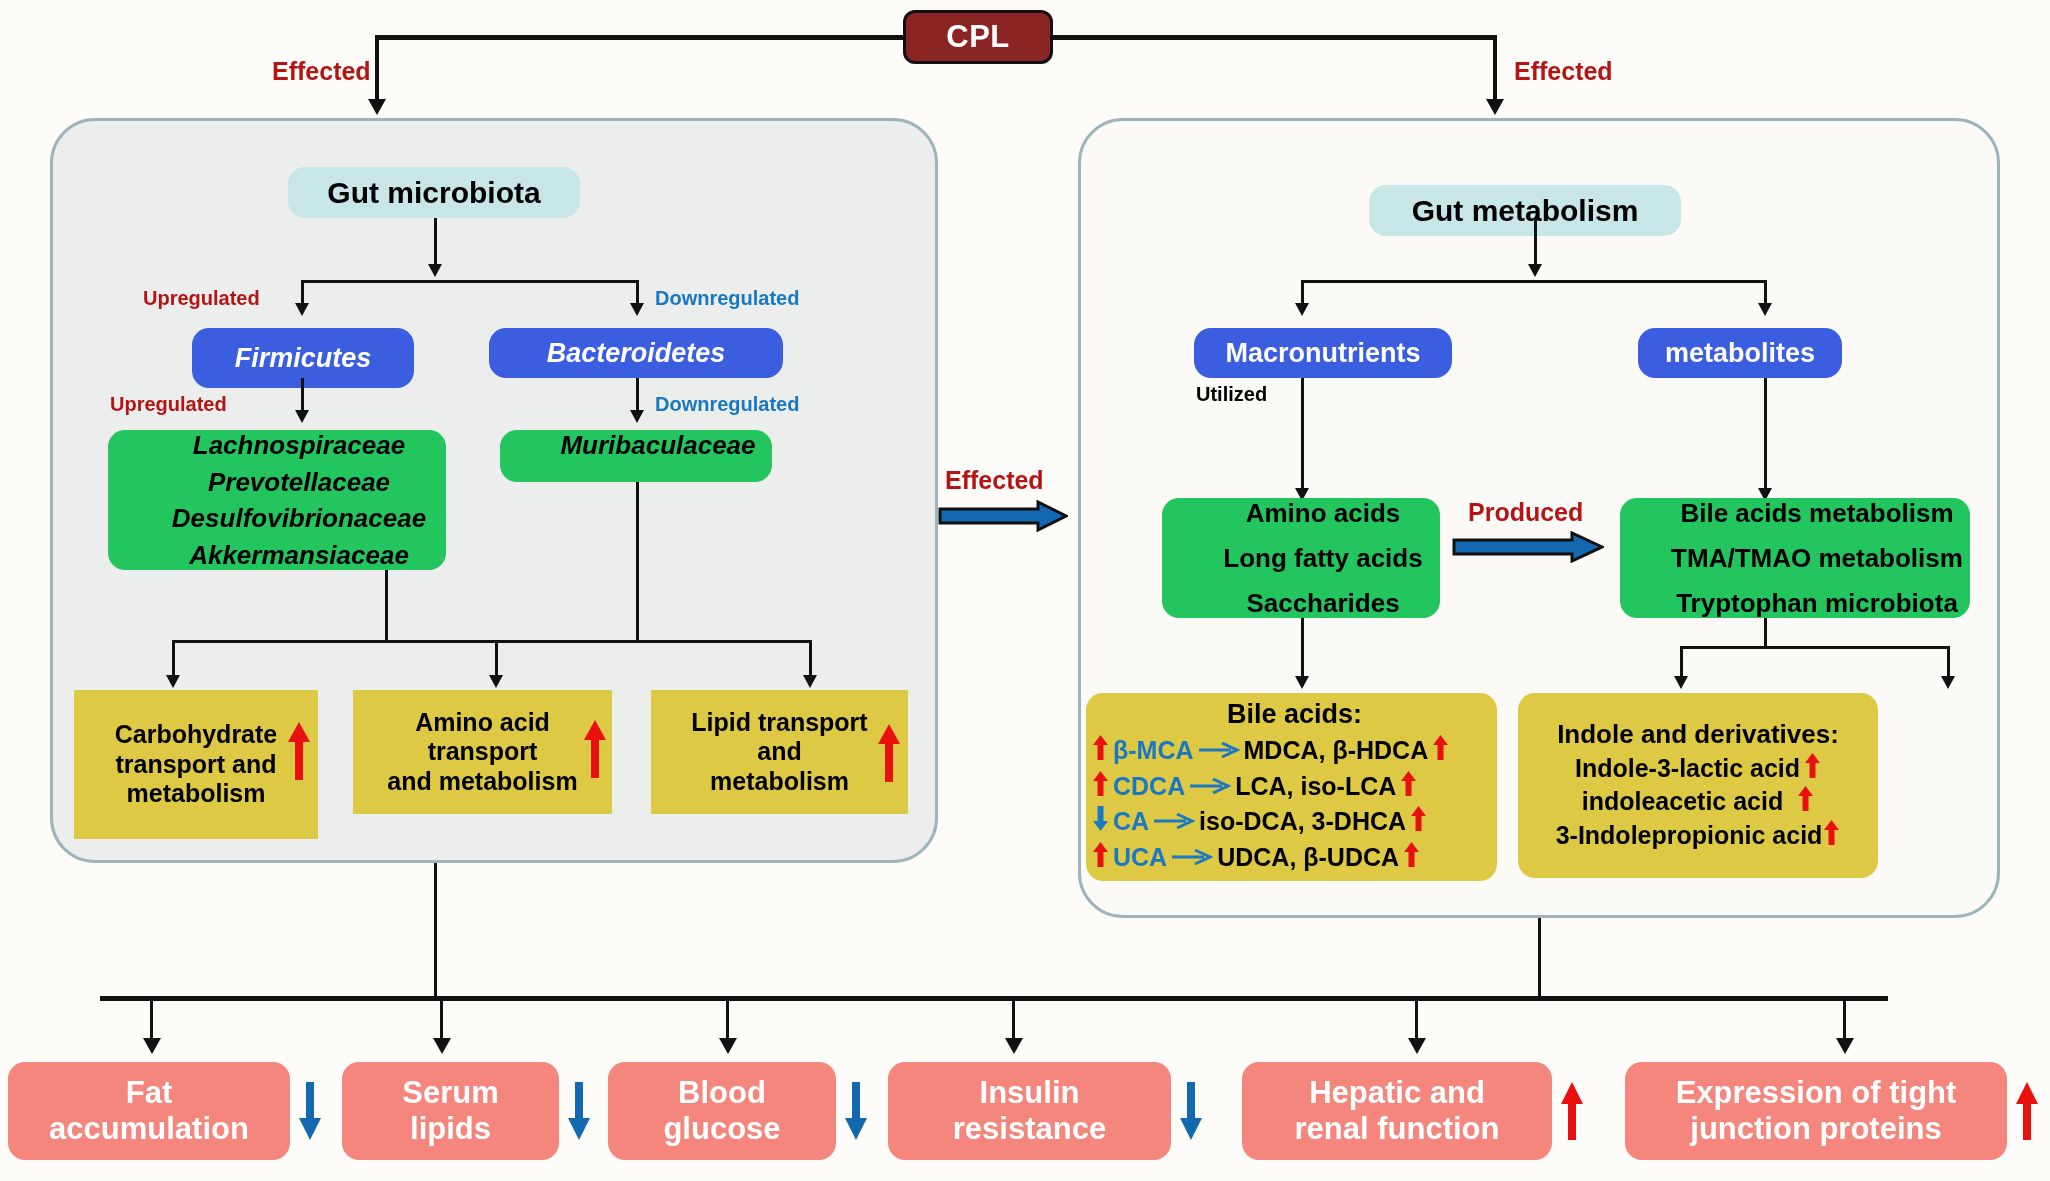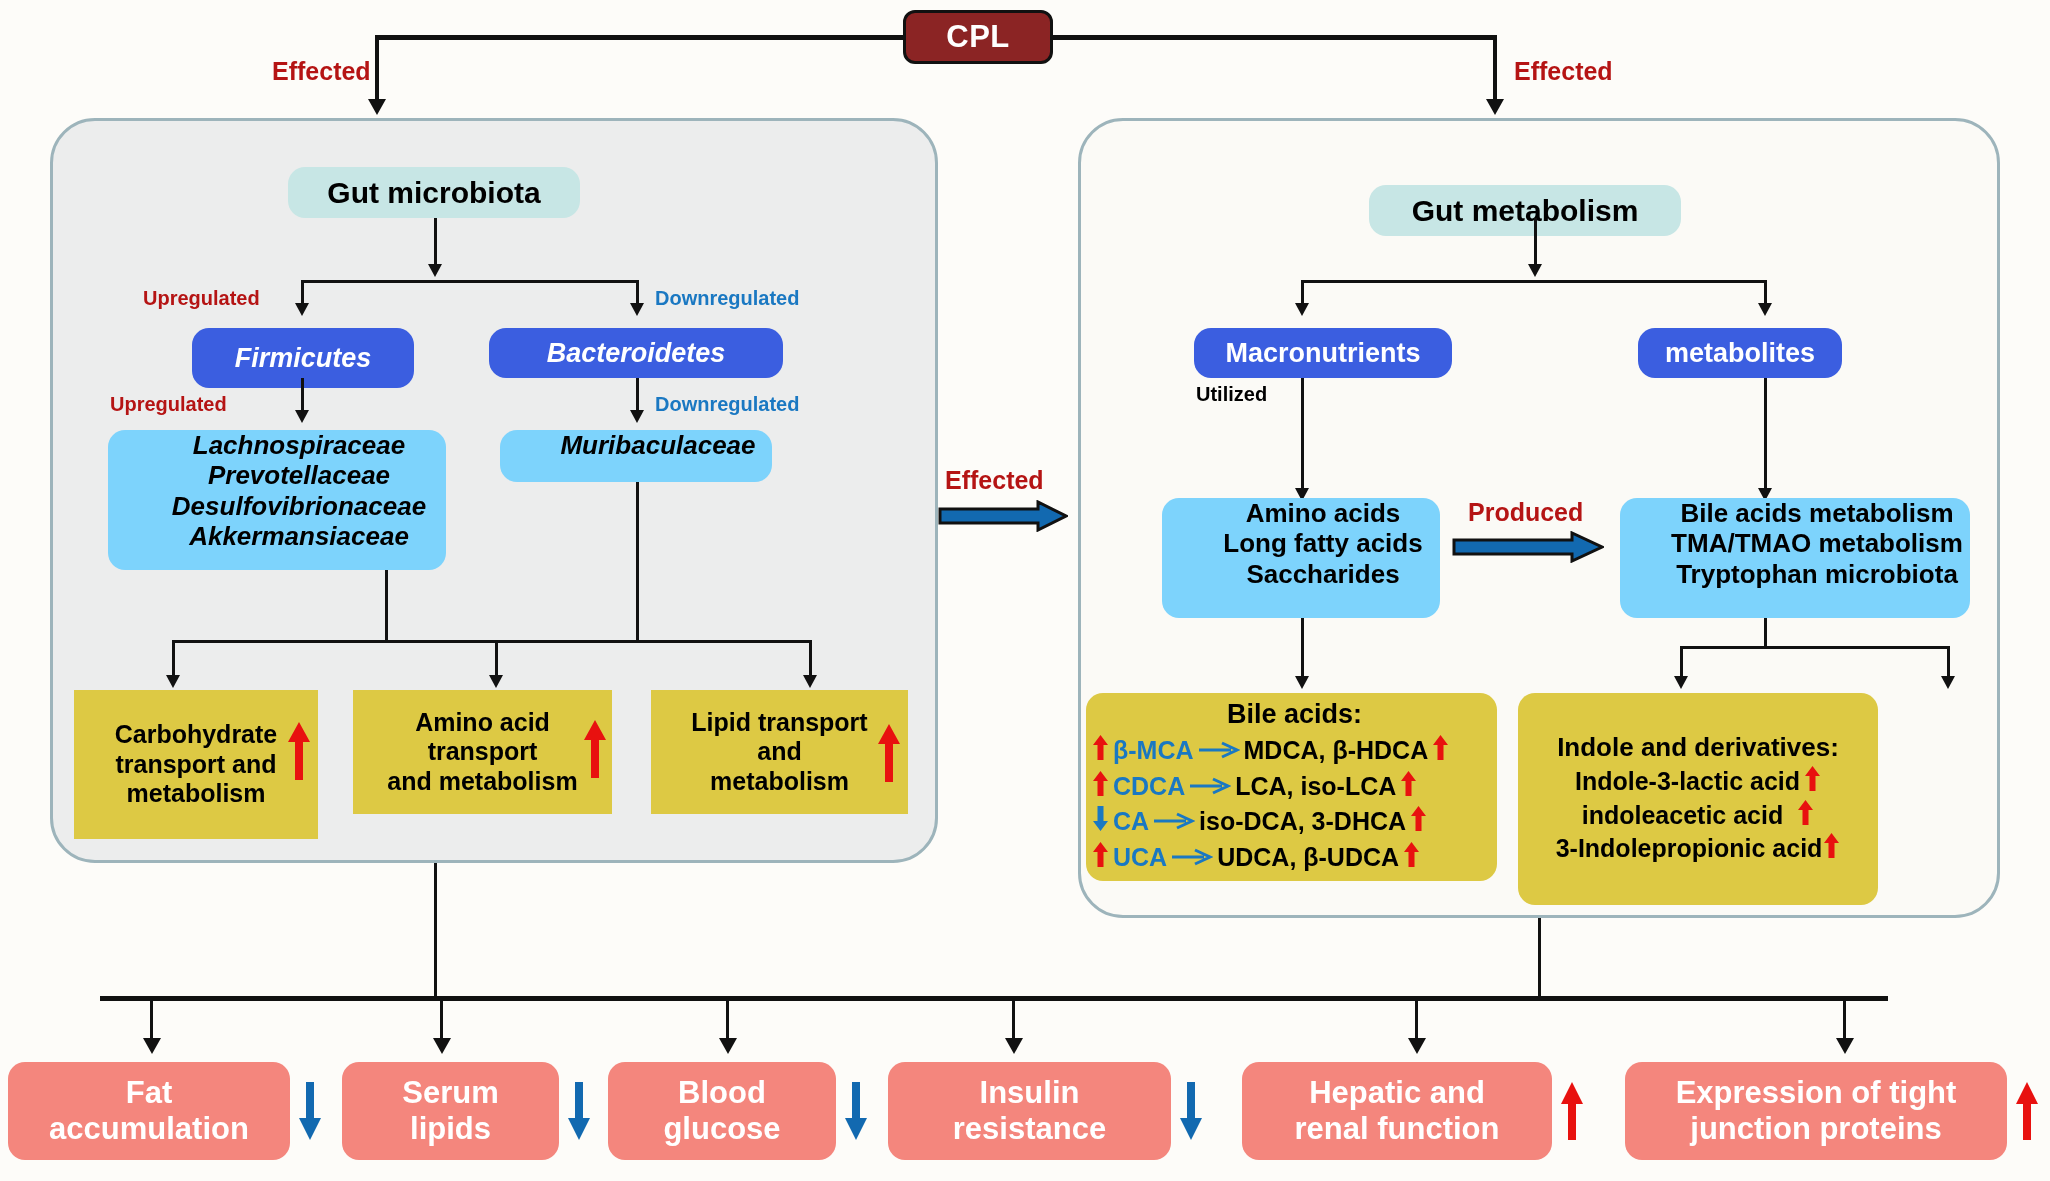--- a/index.html
+++ b/index.html
@@ -35,22 +35,22 @@
   .teal{
     background:#c7e6e5;color:#000;font-weight:bold;font-size:30px;
     display:flex;align-items:center;justify-content:center;
   }
   .blue{
     background:#3b5ee0;color:#fff;font-weight:bold;font-size:27px;
     display:flex;align-items:center;justify-content:center;
   }
   .blue.ital{font-style:italic;}
   .peach{
-    background:#7dd3fc;color:#000;font-weight:bold;font-size:26px;
-    display:flex;flex-direction:column;align-items:center;justify-content:flex-start;
+    background:#22c55e;color:#000;font-weight:bold;font-size:26px;
+    display:flex;flex-direction:column;align-items:center;justify-content:space-between;
     line-height:1.17;
     padding-left:44px;
   }
   .peach.ital{font-style:italic;}
   .yellow{
     background:#ddc944;color:#000;font-weight:bold;font-size:25px;
     display:flex;flex-direction:column;align-items:center;justify-content:center;
     line-height:1.18;
   }
   .salmon{
@@ -288,21 +288,21 @@
       <span><svg width="42" height="18" viewBox="0 0 42 18">
             <path d="M1 9 H33 M24 2 L39 9 L24 16" stroke="#1a78c2" stroke-width="3" fill="none"></path>
           </svg></span>
       <span class="bk">UDCA,  β-UDCA</span>
       <span><svg width="17" height="27" viewBox="0 0 17 27">
             <path d="M8.5 1 L16 11 L11.5 11 L11.5 26 L5.5 26 L5.5 11 L1 11 Z" fill="#e8110f"></path>
           </svg></span>
     </div>
   </div>
 
-  <div class="abs yellow" style="left:1518px;top:693px;width:360px;height:212px;justify-content:center;">
+  <div class="abs yellow" style="left:1518px;top:693px;width:360px;height:185px;justify-content:center;">
     <div style="font-size:26px;margin-bottom:2px;">Indole and derivatives:</div>
     <div class="bile-row">
       <span>Indole-3-lactic acid</span>
       <span><svg width="17" height="27" viewBox="0 0 17 27">
             <path d="M8.5 1 L16 11 L11.5 11 L11.5 26 L5.5 26 L5.5 11 L1 11 Z" fill="#e8110f"></path>
           </svg></span>
     </div>
     <div class="bile-row" style="gap:14px;">
       <span>indoleacetic acid</span>
       <span><svg width="17" height="27" viewBox="0 0 17 27">

